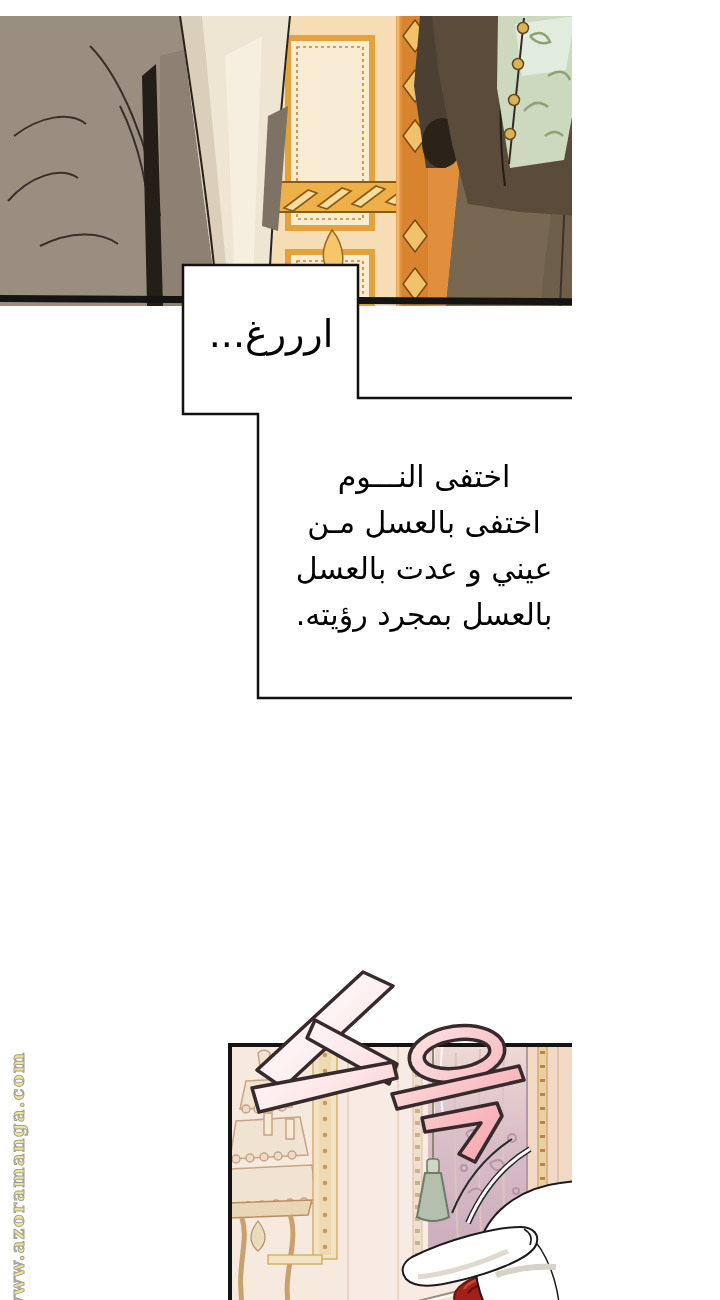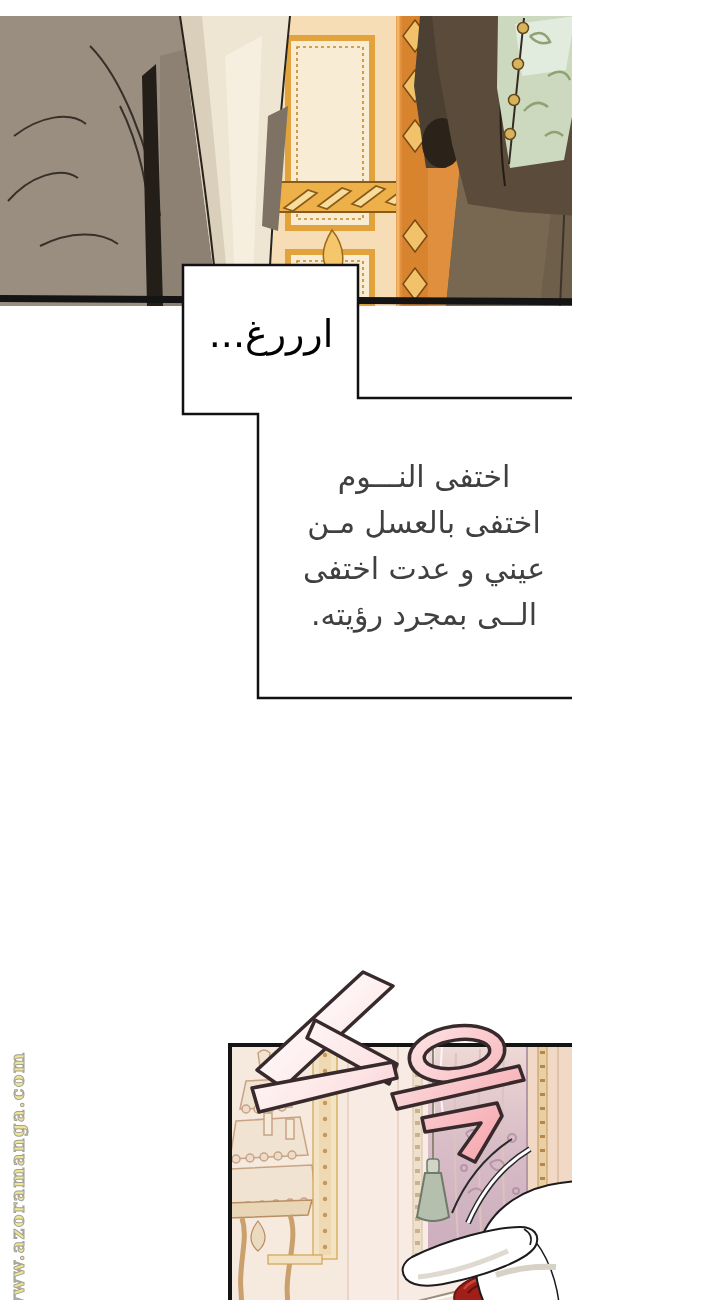--- a/index.html
+++ b/index.html
@@ -7,21 +7,21 @@
         font-family:"DejaVu Sans",sans-serif;margin-top:16px;}
   #page svg{display:block;}
   .abs{position:absolute;}
   
   #top-panel{left:0;top:0;width:720px;height:290px;}
   
   #bubble-shape{left:180px;top:245px;width:415px;height:445px;}
   #scream-text{left:187px;top:292px;width:168px;text-align:center;
       font-size:38px;line-height:52px;color:#000;direction:rtl;}
   #narration-text{left:262px;top:438px;width:324px;text-align:center;
-      font-size:30px;line-height:46px;color:#404040;direction:rtl;}
+      font-size:30px;line-height:46px;color:#000000;direction:rtl;}
   #narration-text span{display:block;}
   
   #bottom-panel{left:228px;top:1027px;width:439px;height:273px;}
   
   #sfx{left:235px;top:950px;width:310px;height:215px;}
   
   #watermark{left:6px;top:1297px;transform-origin:0 0;transform:rotate(-90deg);
       font-family:"DejaVu Serif",serif;font-weight:bold;font-size:19px;letter-spacing:1.5px;
       color:#f2e492;-webkit-text-stroke:1px #a0a098;
       text-shadow:0 0 2px #ffffff,0 0 5px #ffffff;}
@@ -127,22 +127,22 @@
     <polygon points="0,279 720,283 720,290 0,286" fill="#141414"></polygon>
   </svg>
 
   <svg id="bubble-shape" class="abs" viewBox="0 0 415 445" width="415" height="445">
     <polygon points="3,4 178,4 178,137 410,137 410,437 78,437 78,153 3,153" fill="#ffffff" stroke="#111111" stroke-width="2.5" stroke-linejoin="miter"></polygon>
   </svg>
   <div id="scream-text" class="abs">ارررغ...</div>
   <div id="narration-text" class="abs">
     <span>اختفى النـــوم</span>
     <span>اختفى بالعسل مـن</span>
-    <span>عيني و عدت اختفى</span>
-    <span>الــى بمجرد رؤيته.</span>
+    <span>عيني و عدت بالعسل</span>
+    <span>بالعسل بمجرد رؤيته.</span>
   </div>
 
   <svg id="bottom-panel" class="abs" viewBox="0 0 439 273" width="439" height="273">
     <defs>
       <linearGradient id="curtg" x1="0" y1="0" x2="0" y2="1">
         <stop offset="0" stop-color="#eedad6"></stop>
           <stop offset="0.45" stop-color="#d8bcc6"></stop>
         <stop offset="1" stop-color="#c9abbb"></stop>
       </linearGradient>
     </defs>

